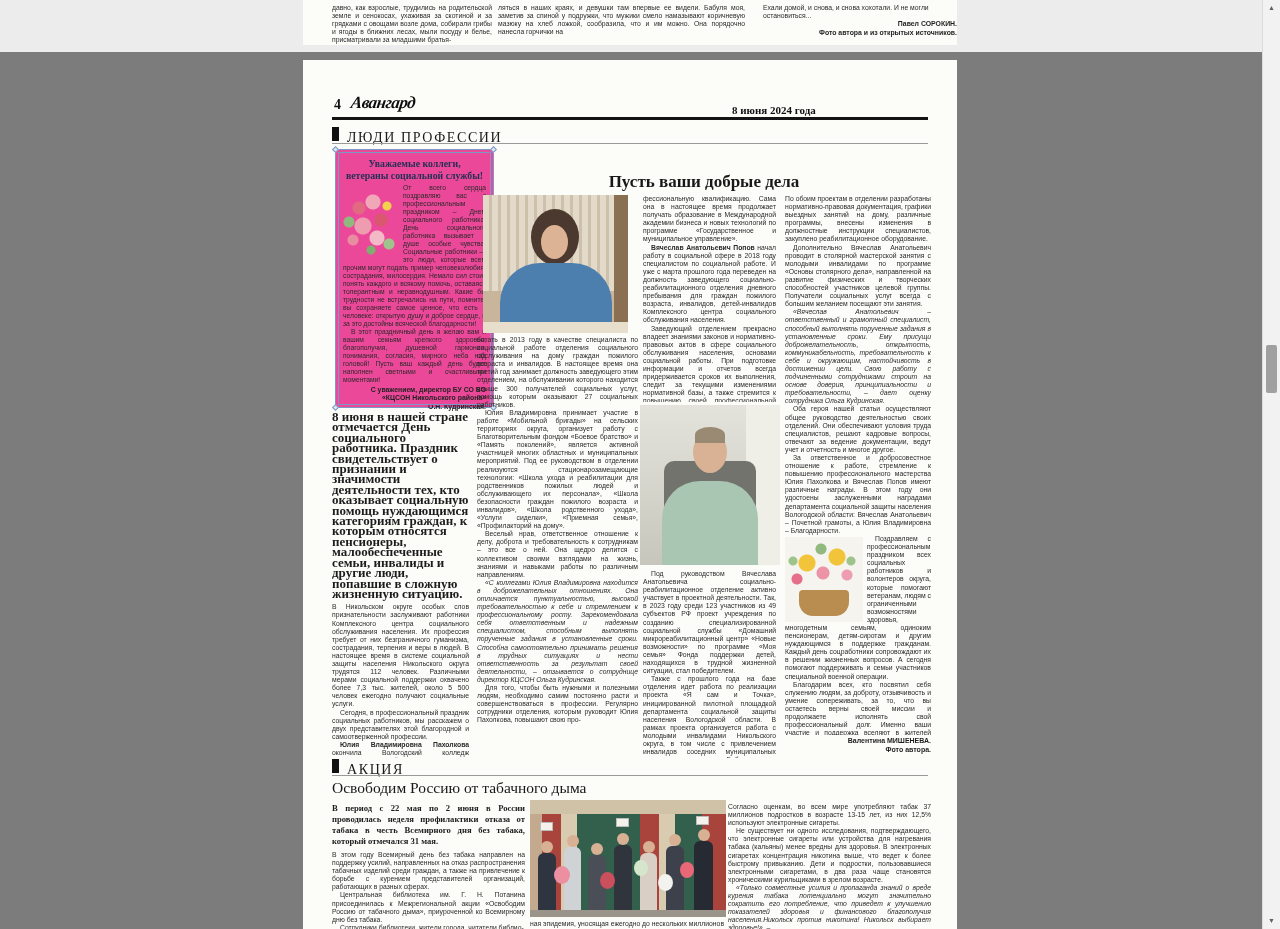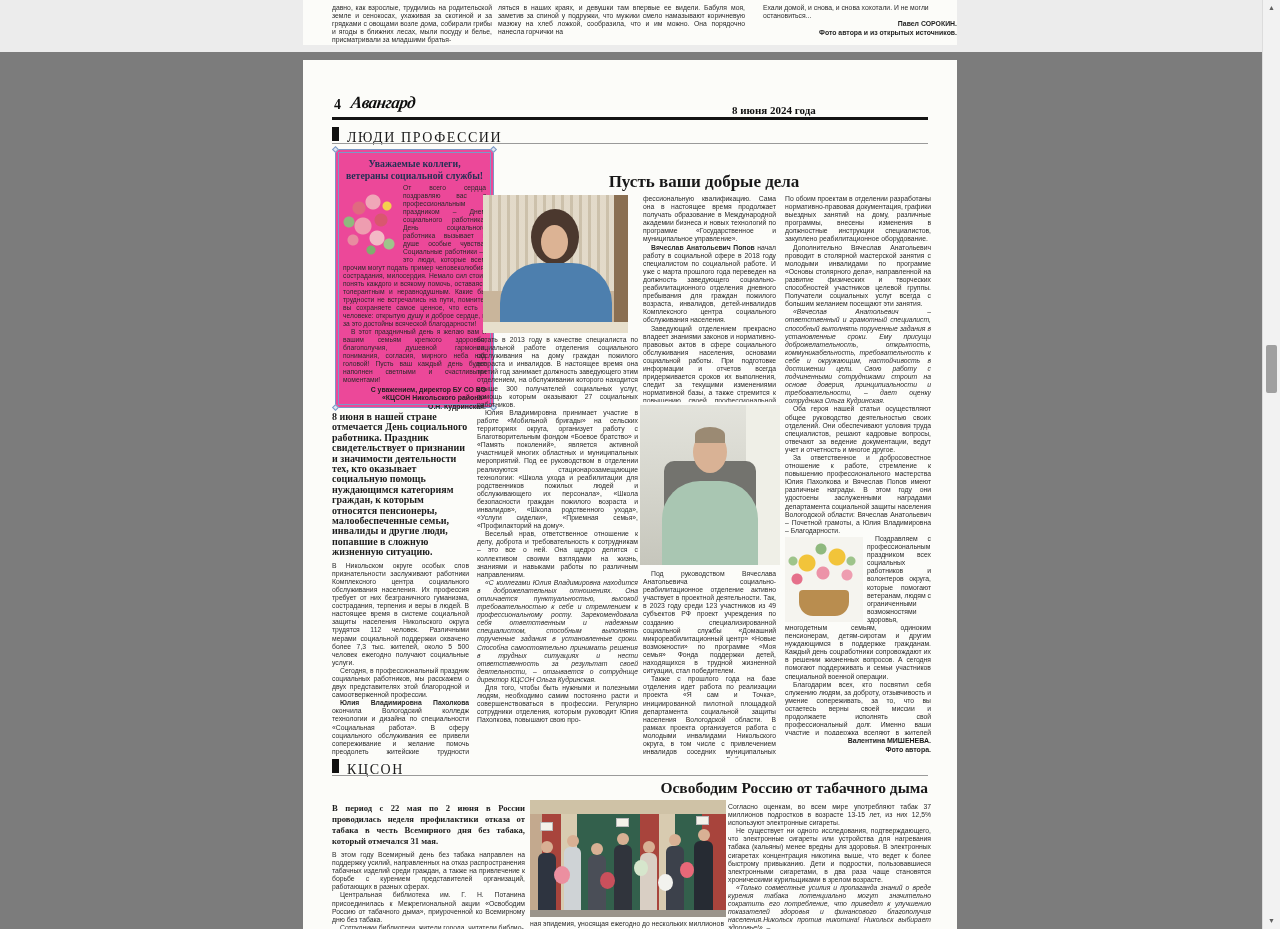--- a/index.html
+++ b/index.html
@@ -43,21 +43,21 @@
       radial-gradient(circle 8px at 34px 52px,#f3b9c6 0 7px,transparent 8px),
       radial-gradient(circle 6px at 10px 54px,#e88ca0 0 5px,transparent 6px),
       radial-gradient(circle 5px at 44px 20px,#f5d04e 0 4px,transparent 5px),
       radial-gradient(circle 6px at 46px 58px,#9ec48b 0 5px,transparent 6px),
       radial-gradient(circle 6px at 6px 36px,#8fb97e 0 5px,transparent 6px),
       radial-gradient(circle 5px at 28px 64px,#7fae6e 0 4px,transparent 5px);}
   #gbox .body-txt{font-size:6.7px;line-height:8px;}
   #gbox-sig{margin-top:2px;font-weight:bold;font-size:6.9px;line-height:8.4px;text-align:right;color:#222;}
   
   #a1-title{left:175px;top:92px;width:452px;text-align:center;font-weight:bold;font-size:17px;line-height:19.5px;color:#181818;margin-top:20px;}
-  #a1-lead{font-family:"Liberation Serif","DejaVu Serif",serif;font-size:10px;line-height:10.4px;font-weight:bold;color:#1c1c1c;text-align:left;margin:0 0 4px;}
+  #a1-lead{font-family:"Liberation Serif","DejaVu Serif",serif;font-size:13px;line-height:10.4px;font-weight:bold;color:#1c1c1c;text-align:left;margin:0 0 4px;}
   #col1{left:29px;top:352px;width:137px;height:346px;overflow:hidden;}
   #col2{left:174px;top:276px;width:161px;height:422px;overflow:hidden;}
   #col3a{left:340px;top:135px;width:133px;height:207px;overflow:hidden;}
   #col3b{left:340px;top:510px;width:133px;height:188px;overflow:hidden;}
   #col4{left:482px;top:135px;width:146px;height:540px;overflow:hidden;}
   #a1-byline{left:482px;top:676px;width:146px;text-align:right;font-weight:bold;font-size:7px;line-height:9px;color:#1e1e1e;}
   
   #photo1{left:180px;top:135px;width:145px;height:138px;background:#c9b59b;overflow:hidden;}
   #photo1 .blinds{position:absolute;left:0;top:0;width:131px;height:96px;background:repeating-linear-gradient(90deg,#e7e0d1 0 6px,#cdc3ae 6px 9px);opacity:.85;}
   #photo1 .shelf{position:absolute;right:0;top:0;width:14px;height:138px;background:#8a6f52;}
@@ -78,21 +78,21 @@
       radial-gradient(circle 4px at 22px 26px,#7a5a20 0 3px,transparent 4px),
       radial-gradient(circle 9px at 52px 20px,#f2c43a 0 8px,transparent 9px),
       radial-gradient(circle 4px at 52px 20px,#7a5a20 0 3px,transparent 4px),
       radial-gradient(circle 7px at 38px 36px,#ec93a8 0 6px,transparent 7px),
       radial-gradient(circle 6px at 12px 42px,#e56f8a 0 5px,transparent 6px),
       radial-gradient(circle 6px at 62px 38px,#ee9db0 0 5px,transparent 6px),
       radial-gradient(circle 6px at 36px 12px,#8fb97e 0 5px,transparent 6px),
       radial-gradient(circle 5px at 66px 24px,#9ec48b 0 4px,transparent 5px),
       radial-gradient(circle 5px at 8px 24px,#9ec48b 0 4px,transparent 5px);}
   
-  #a2-title{left:29px;top:719px;width:596px;text-align:right;font-weight:bold;font-size:15.5px;color:#181818;}
+  #a2-title{left:29px;top:719px;width:596px;text-align:left;font-weight:normal;font-size:15.5px;color:#181818;}
   #a2-left{left:29px;top:743px;width:193px;height:126px;overflow:hidden;}
   #a2-lead{font-family:"Liberation Serif","DejaVu Serif",serif;font-size:8.6px;line-height:11px;font-weight:bold;color:#1c1c1c;margin:0 0 4px;}
   #a2-right{left:425px;top:743px;width:203px;height:126px;overflow:hidden;}
   #a2-center-line{left:227px;top:860px;width:196px;}
   #photo4{left:227px;top:740px;width:196px;height:117px;overflow:hidden;background:linear-gradient(90deg,#c3a98e 0 6%,#a8443c 6% 16%,#d8cbb0 16% 24%,#33604c 24% 56%,#a8443c 56% 66%,#d8cbb0 66% 74%,#33604c 74% 88%,#a8443c 88% 100%);}
   #photo4 .top{position:absolute;left:0;top:0;width:196px;height:14px;background:#cfc2a6;}
   #photo4 .ground{position:absolute;left:0;bottom:0;width:196px;height:7px;background:#9a948a;}
   .person{position:absolute;bottom:6px;border-radius:6px 6px 0 0;}
   .person:before{content:"";position:absolute;left:50%;top:-12px;transform:translateX(-50%);width:12px;height:12px;border-radius:50%;background:#d8b094;}
   .paper{position:absolute;width:13px;height:9px;background:#f4f2ea;border:.5px solid #bbb;}
@@ -209,21 +209,21 @@
     <p>Поздравляем с профессиональным праздником всех социальных работников и волонтеров округа, которые помогают ветеранам, людям с ограниченными возможностями здоровья, многодетным семьям, одиноким пенсионерам, детям-сиротам и другим нуждающимся в поддержке гражданам. Каждый день соцработники сопровождают их в решении жизненных вопросов. А сегодня помогают поддерживать и семьи участников специальной военной операции.</p>
     <p>Благодарим всех, кто посвятил себя служению людям, за доброту, отзывчивость и умение сопереживать, за то, что вы остаетесь верны своей миссии и продолжаете исполнять свой профессиональный долг. Именно ваши участие и поддержка вселяют в жителей Никольского округа уверенность в завтрашнем дне, спасают их от одиночества и придают силы для преодоления сложных жизненных ситуаций. Желаем крепкого здоровья, счастья и благополучия вам и вашим семьям!</p>
   </div>
 
   <div class="abs sans" id="a1-byline">
     <div>Валентина МИШЕНЕВА.</div>
     <div>Фото автора.</div>
   </div>
 
   <div class="abs sec-square" style="left:29px;top:699px;"></div>
-  <div class="abs sec-label" style="left:44px;top:702px;">КЦСОН</div>
+  <div class="abs sec-label" style="left:44px;top:702px;">АКЦИЯ</div>
   <div class="abs sec-line" style="left:29px;top:715px;width:596px;"></div>
 
   <div class="abs serif" id="a2-title">Освободим Россию от табачного дыма</div>
 
   <div class="abs body-txt" id="a2-left">
     <div id="a2-lead">В период с 22 мая по 2 июня в России проводилась неделя профилактики отказа от табака в честь Всемирного дня без табака, который отмечался 31 мая.</div>
     <p class="noind">В этом году Всемирный день без табака направлен на поддержку усилий, направленных на отказ распространения табачных изделий среди граждан, а также на привлечение к борьбе с курением представителей организаций, работающих в разных сферах.</p>
     <p>Центральная библиотека им. Г. Н. Потанина присоединилась к Межрегиональной акции «Освободим Россию от табачного дыма», приуроченной ко Всемирному дню без табака.</p>
     <p>Сотрудники библиотеки, жители города, читатели библио-</p>
   </div>

